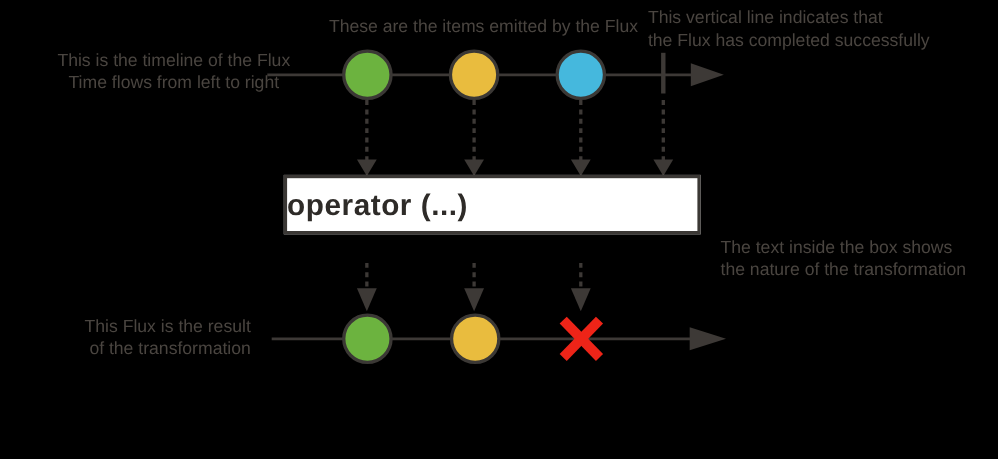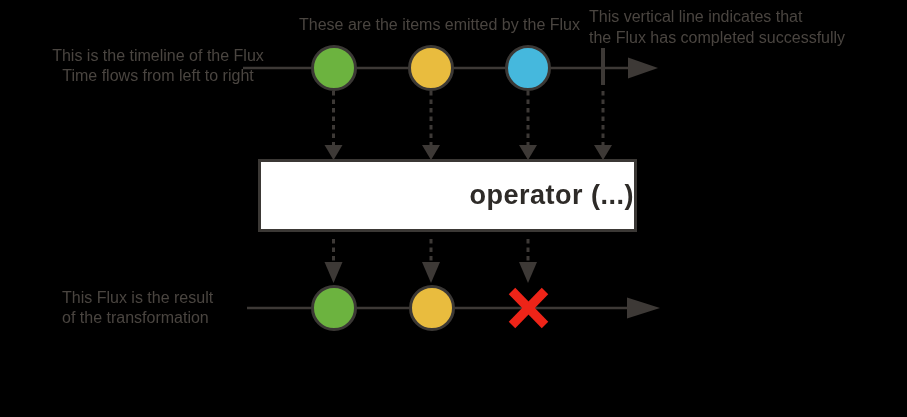--- a/index.html
+++ b/index.html
@@ -25,35 +25,35 @@
     color: var(--annotation-text, #4a4540);
     font-size: 16px;
     line-height: 20px;
     white-space: pre-line;
   }
   #ann-timeline   { left: 8px;   top: 46px;  width: 224px; text-align: center; margin-left: 38px; }
   #ann-items      { left: 240px; top: 15px;  width: 340px; text-align: right; }
   #ann-completion { left: 589px; top: 6px;   line-height: 21px; }
   #ann-transformation { left: 655px; top: 137px; }
   #ann-box-meaning    { left: 655px; top: 216px; }
-  #ann-result     { left: 62px;  top: 288px; width: 166px; text-align: left; }
+  #ann-result     { left: 62px;  top: 288px; width: 166px; text-align: right; }
   #ann-error      { left: 508px; top: 349px; }
 
   .operator-box {
     position: absolute;
     left: 258px;
     top: 159px;
     width: 379px;
-    height: 73px;
+    height: 54px;
     box-sizing: border-box;
     background: var(--box-background, #fff);
     border: 3px solid var(--box-border, #3b3835);
     display: flex;
     align-items: center;
-    justify-content: flex-end;
+    justify-content: flex-start;
     font-size: 27px;
     font-weight: bold;
     letter-spacing: 0.5px;
     color: var(--box-text, #2e2b28);
   }
 
   .tl      { stroke: var(--line, #3d3936); stroke-width: 2.5; }
   .dash    { stroke: var(--line, #3d3936); stroke-width: 3; stroke-dasharray: 4.5 4; }
   .arrow   { fill: var(--line, #3d3936); }
   .marker  { stroke: var(--line, #3d3936); stroke-width: 4; }
@@ -113,16 +113,18 @@
 
   <div class="operator-box">
     <span>operator (...)</span>
   </div>
 
   <div class="annotation" id="ann-timeline">This is the timeline of the Flux
 Time flows from left to right</div>
   <div class="annotation" id="ann-items">These are the items emitted by the Flux</div>
   <div class="annotation" id="ann-completion">This vertical line indicates that
 the Flux has completed successfully</div>
+  <div class="annotation" id="ann-box-meaning">The text inside the box shows
+the nature of the transformation</div>
   <div class="annotation" id="ann-result">This Flux is the result
 of the transformation</div>
 
 </div>
 
 </body></html>

